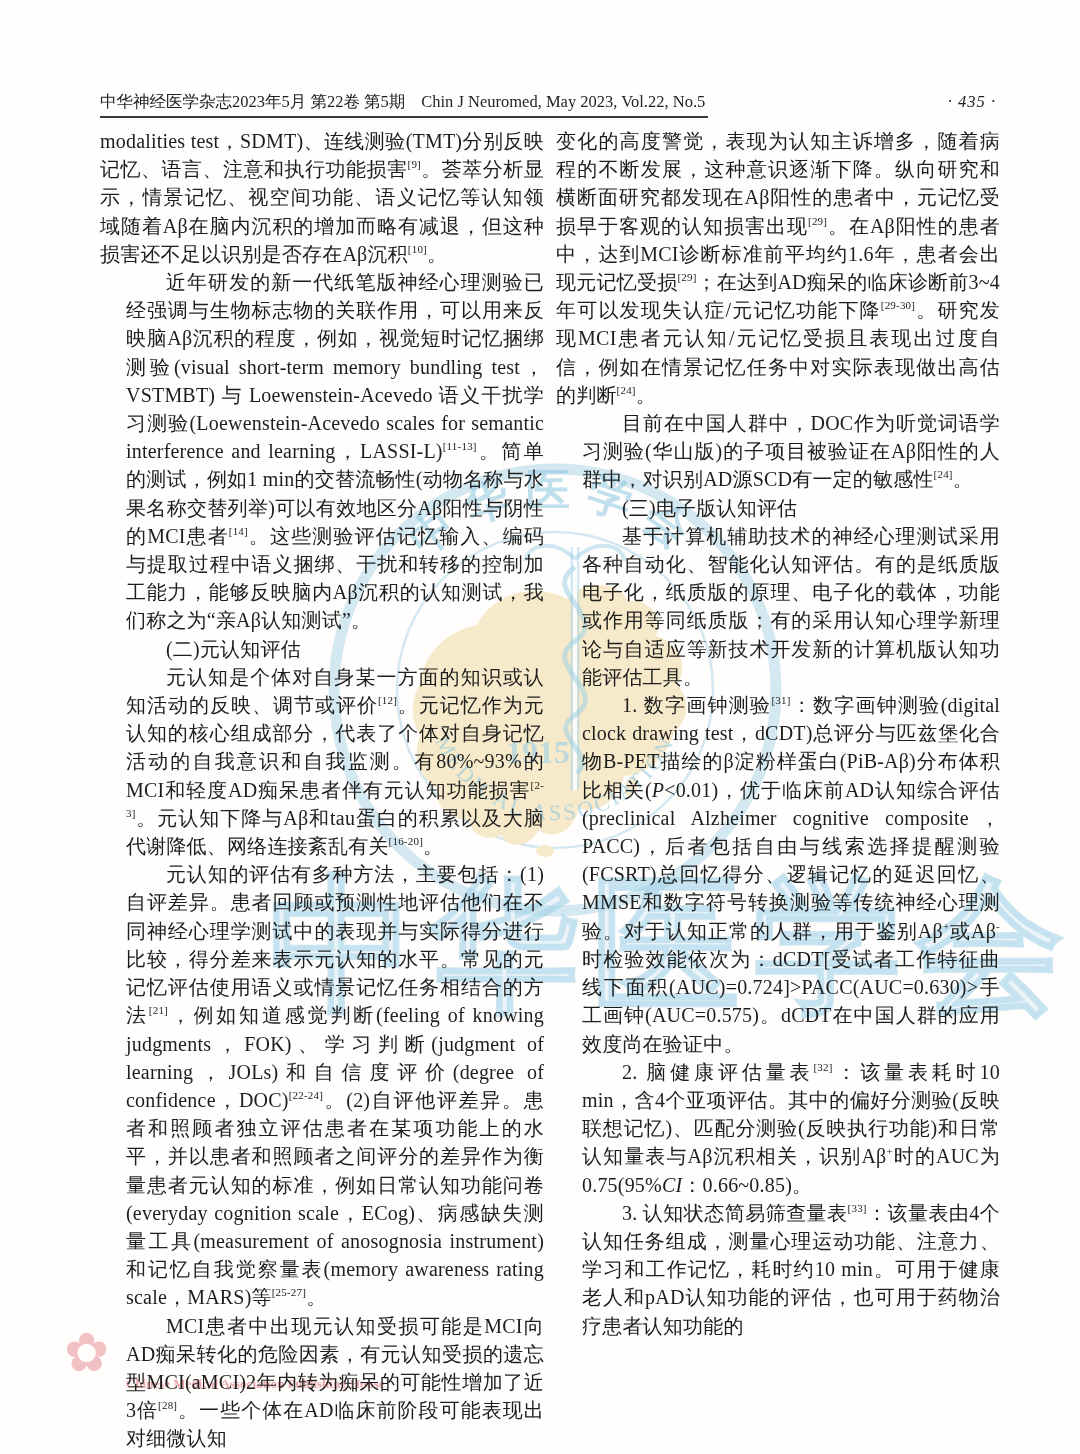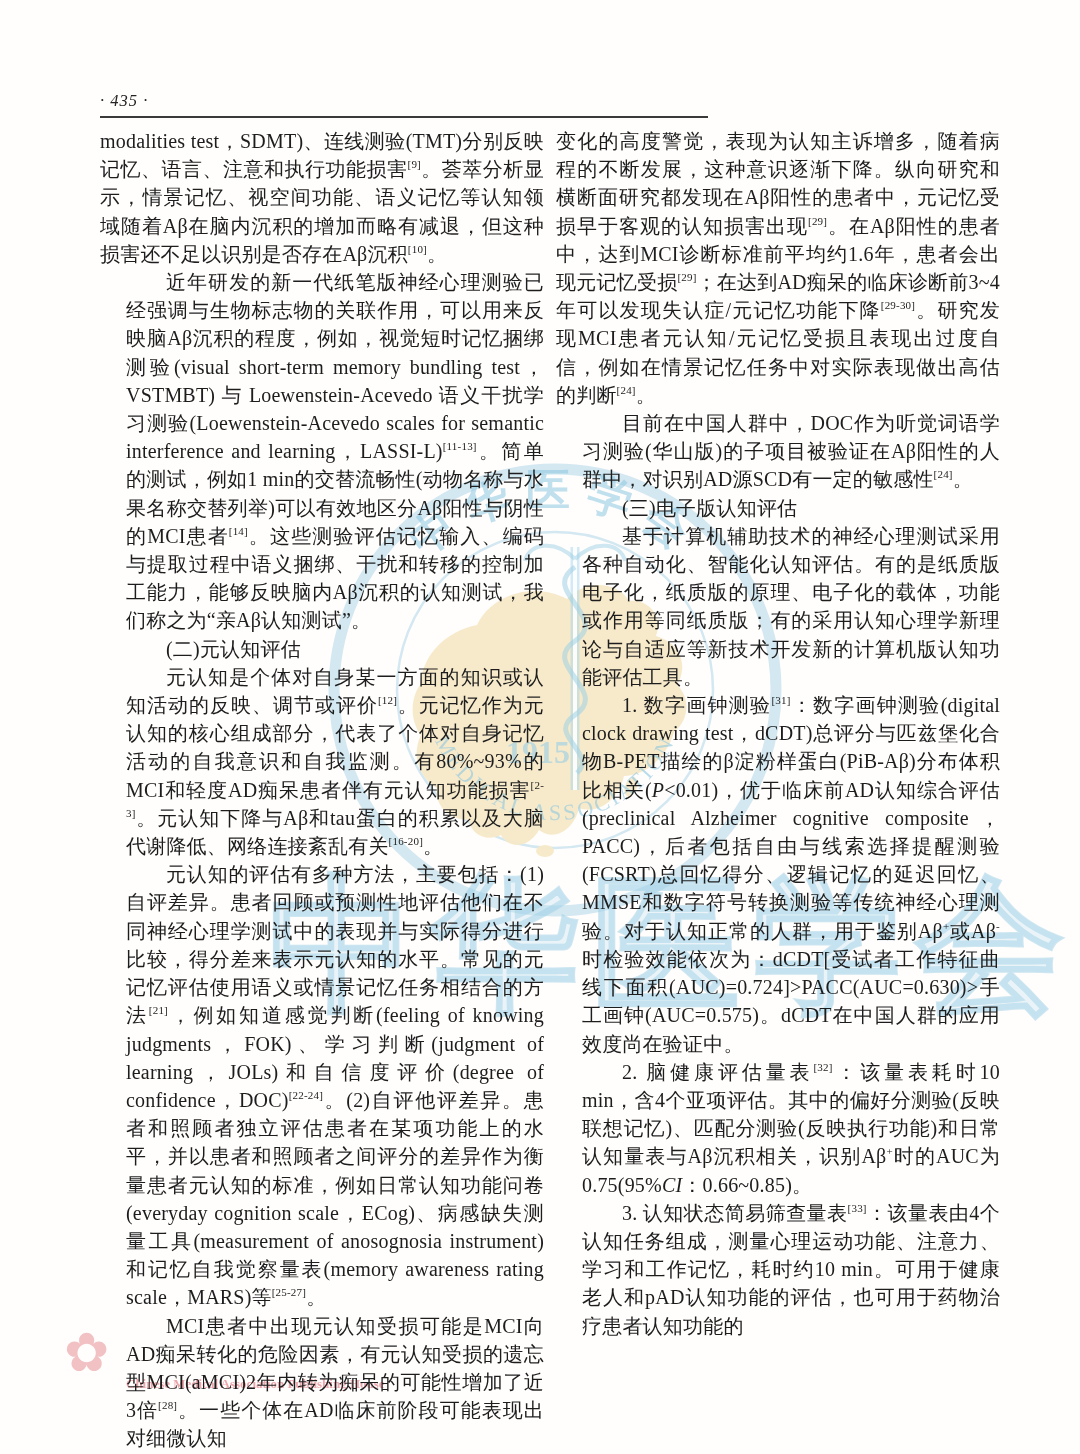--- a/index.html
+++ b/index.html
@@ -90,20 +90,23 @@
 
     <div class="giant-wm">中华医学会</div>
 
     <div class="publisher">
       <span class="flower">✿</span>
       <span class="pub-text">Chinese Medical Association Publishing House</span>
     </div>
   </div>
 
   <div class="header">
+    <span class="h-left">
+      <span>中华神经医学杂志2023年5月 第22卷 第5期</span><span class="h-en">Chin J Neuromed, May 2023, Vol.22, No.5</span>
+    </span>
     <span class="h-page">· 435 ·</span>
   </div>
   <div class="header-rule"></div>
 
   <div class="col col-left">
       <p>modalities test，SDMT)、连线测验(TMT)分别反映记忆、语言、注意和执行功能损害<sup>[9]</sup>。荟萃分析显示，情景记忆、视空间功能、语义记忆等认知领域随着Aβ在脑内沉积的增加而略有减退，但这种损害还不足以识别是否存在Aβ沉积<sup>[10]</sup>。</p>
       <p class="indent">近年研发的新一代纸笔版神经心理测验已经强调与生物标志物的关联作用，可以用来反映脑Aβ沉积的程度，例如，视觉短时记忆捆绑测验(visual short-term memory bundling test，VSTMBT) 与 Loewenstein-Acevedo 语义干扰学习测验(Loewenstein-Acevedo scales for semantic interference and learning，LASSI-L)<sup>[11-13]</sup>。简单的测试，例如1 min的交替流畅性(动物名称与水果名称交替列举)可以有效地区分Aβ阳性与阴性的MCI患者<sup>[14]</sup>。这些测验评估记忆输入、编码与提取过程中语义捆绑、干扰和转移的控制加工能力，能够反映脑内Aβ沉积的认知测试，我们称之为“亲Aβ认知测试”。</p>
       <p class="indent">(二)元认知评估</p>
       <p class="indent">元认知是个体对自身某一方面的知识或认知活动的反映、调节或评价<sup>[12]</sup>。元记忆作为元认知的核心组成部分，代表了个体对自身记忆活动的自我意识和自我监测。有80%~93%的MCI和轻度AD痴呆患者伴有元认知功能损害<sup>[2-3]</sup>。元认知下降与Aβ和tau蛋白的积累以及大脑代谢降低、网络连接紊乱有关<sup>[16-20]</sup>。</p>
       <p class="indent">元认知的评估有多种方法，主要包括：(1)自评差异。患者回顾或预测性地评估他们在不同神经心理学测试中的表现并与实际得分进行比较，得分差来表示元认知的水平。常见的元记忆评估使用语义或情景记忆任务相结合的方法<sup>[21]</sup>，例如知道感觉判断(feeling of knowing judgments，FOK)、学习判断(judgment of learning，JOLs)和自信度评价(degree of confidence，DOC)<sup>[22-24]</sup>。(2)自评他评差异。患者和照顾者独立评估患者在某项功能上的水平，并以患者和照顾者之间评分的差异作为衡量患者元认知的标准，例如日常认知功能问卷(everyday cognition scale，ECog)、病感缺失测量工具(measurement of anosognosia instrument)和记忆自我觉察量表(memory awareness rating scale，MARS)等<sup>[25-27]</sup>。</p>

